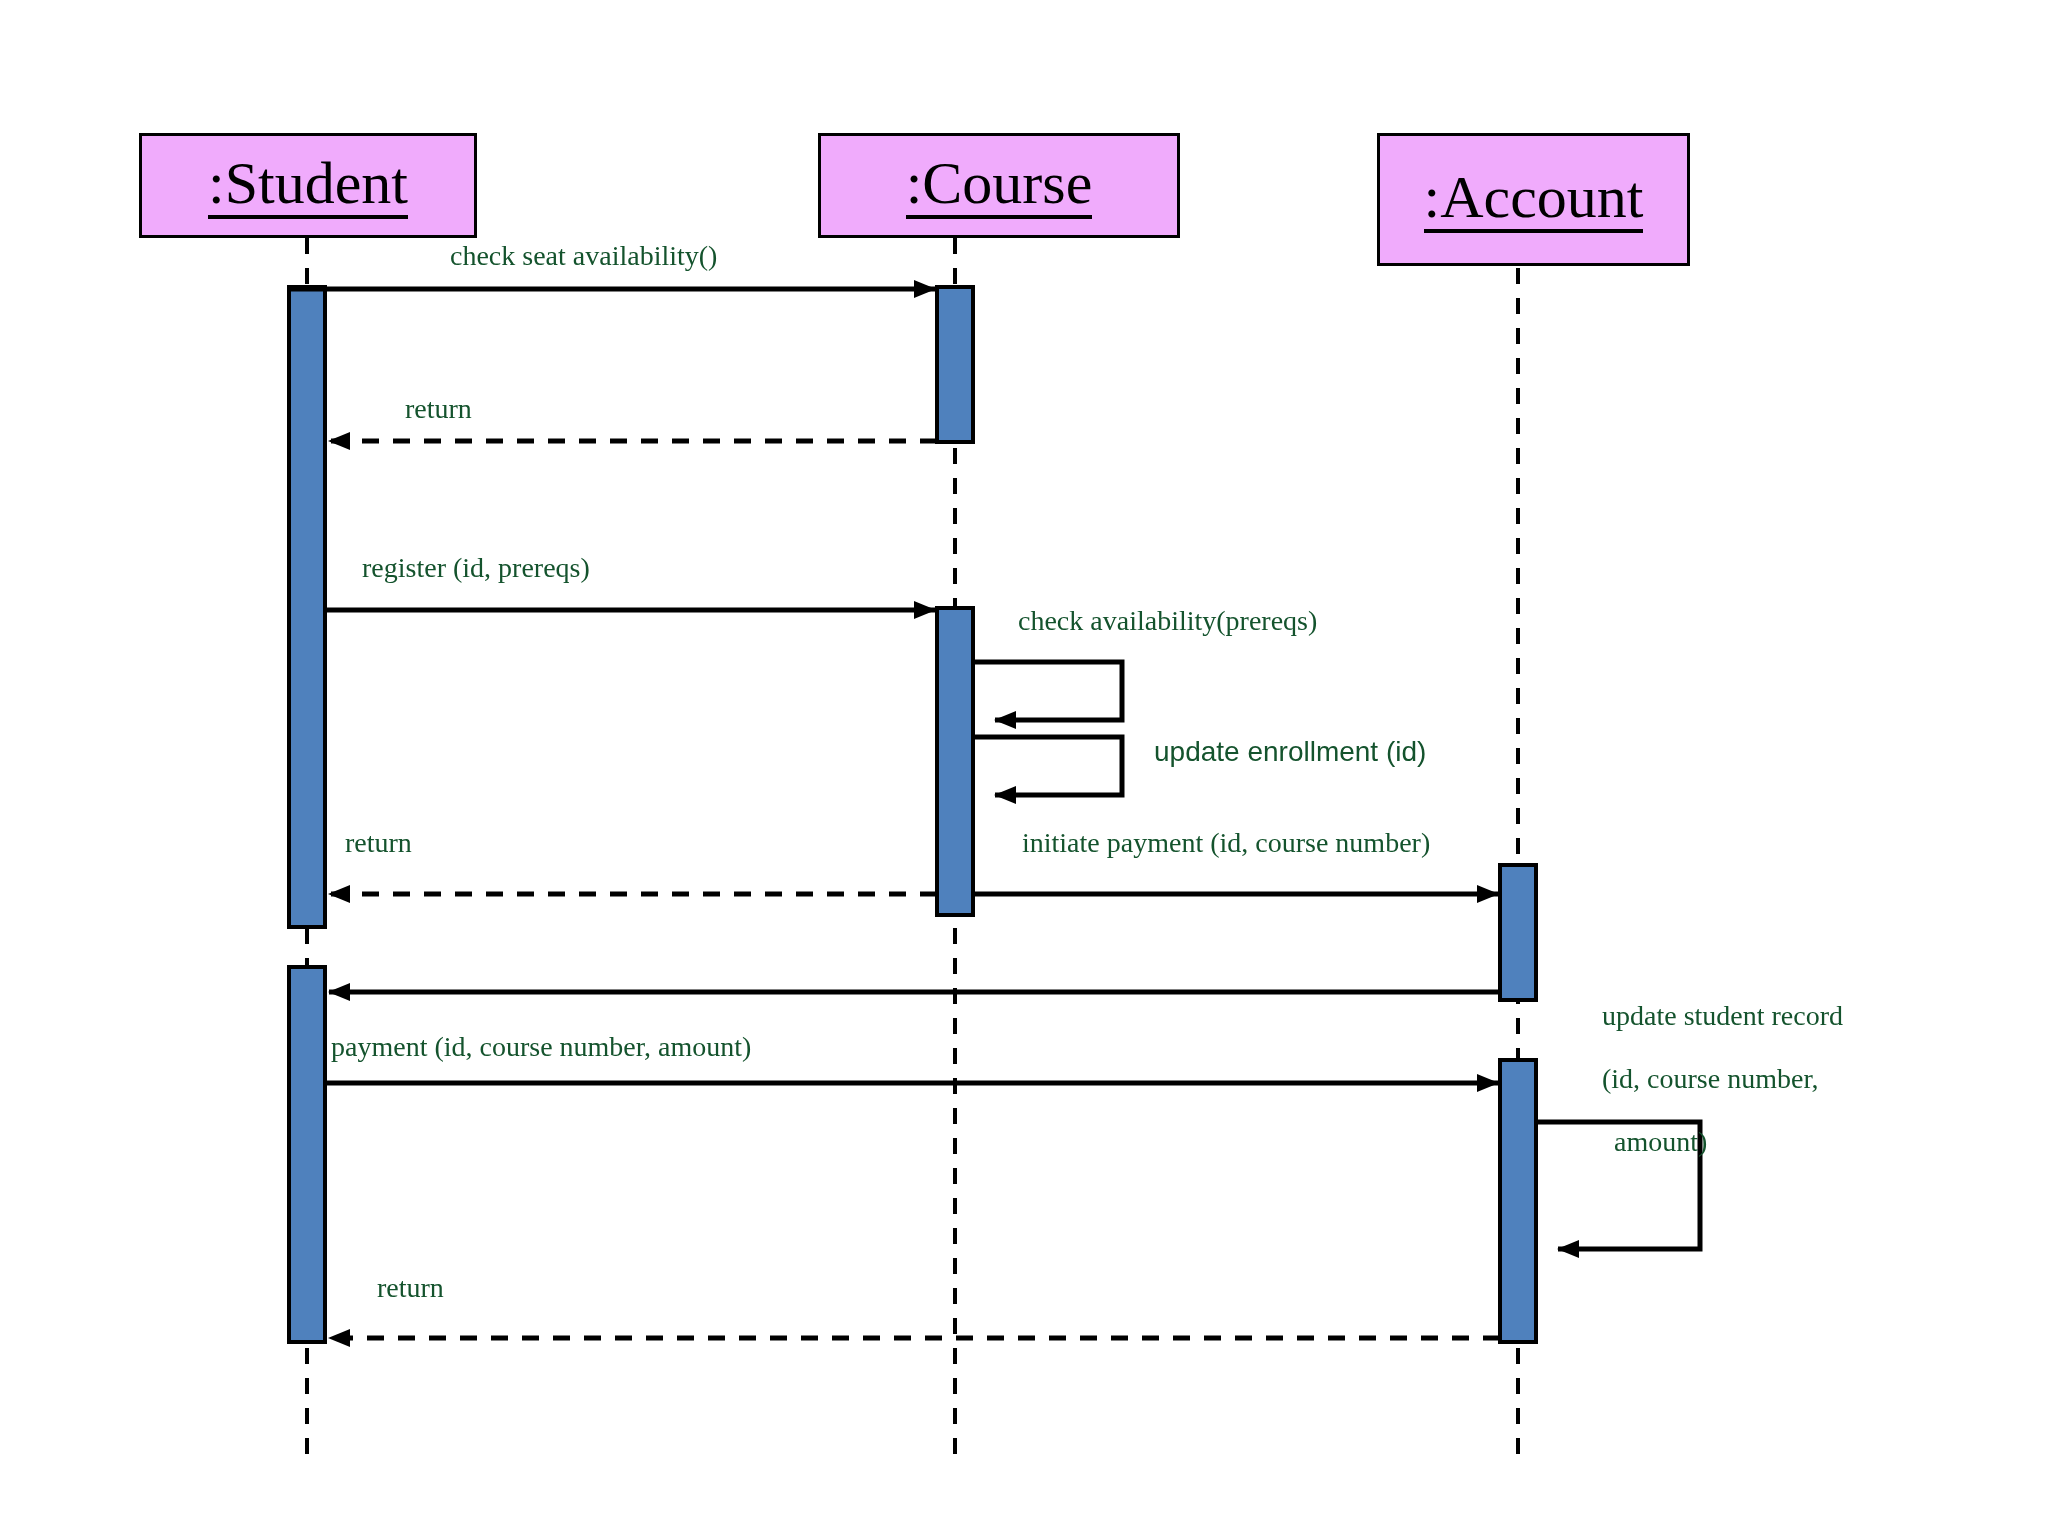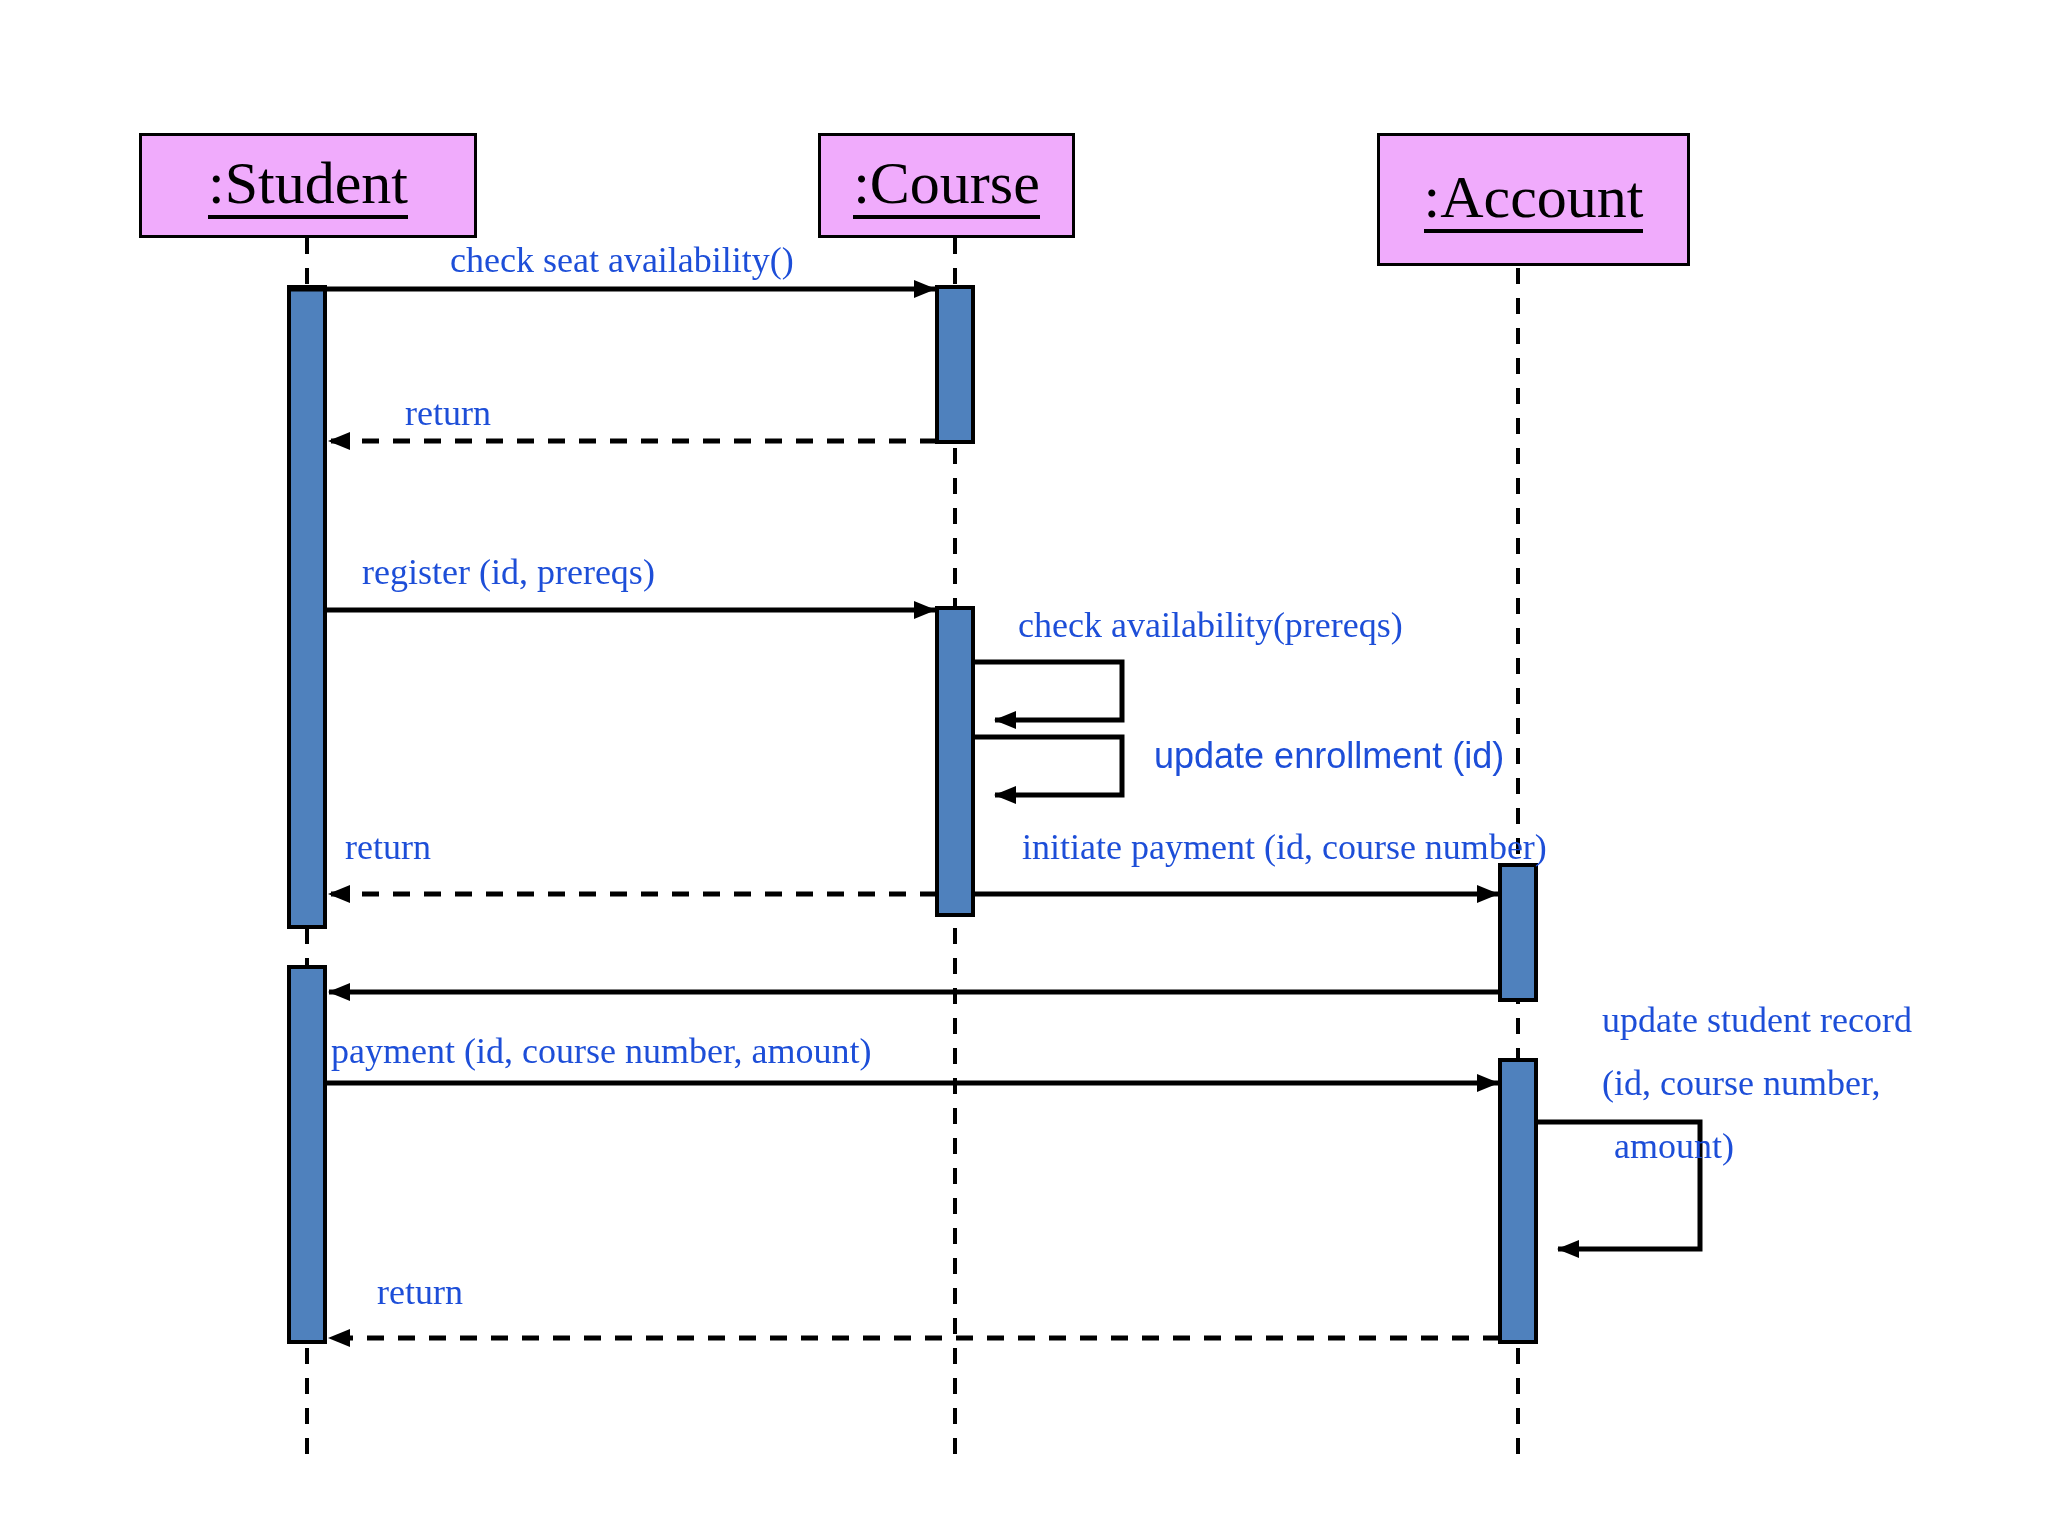--- a/index.html
+++ b/index.html
@@ -21,22 +21,22 @@
     color:#000;
     line-height:1;
     white-space:nowrap;
     border-bottom:4px solid #000;
     padding-bottom:2px;
   }
 
   .msg-label{
     position:absolute;
     font-family:"Liberation Serif","DejaVu Serif",serif;
-    font-size:36px;
-    color:#1d4ed8;
+    font-size:28px;
+    color:#14532d;
     white-space:nowrap;
     line-height:1.12;
   }
   .msg-label.sans{
     font-family:Liberation Sans, sans-serif;
   }
 </style>
 </head>
 <body>
 
@@ -94,21 +94,21 @@
 
     <path d="M1538,1122 L1700,1122 L1700,1249 L1558,1249" fill="none" stroke="#000" stroke-width="5" marker-end="url(#solidArrowL)"></path>
 
     <line x1="1500" y1="1338" x2="329" y2="1338" stroke="#000" stroke-width="5" stroke-dasharray="17,14" marker-end="url(#solidArrowL)"></line>
   </svg>
 
   <div class="lifeline-box" style="left:139px;top:133px;width:338px;height:105px;">
     <span class="lifeline-name">:Student</span>
   </div>
 
-  <div class="lifeline-box" style="left:818px;top:133px;width:257px;height:105px;">
+  <div class="lifeline-box" style="left:818px;top:133px;width:362px;height:105px;">
     <span class="lifeline-name">:Course</span>
   </div>
 
   <div class="lifeline-box" style="left:1377px;top:133px;width:313px;height:133px;">
     <span class="lifeline-name">:Account</span>
   </div>
 
   <div class="msg-label" style="left:450px;top:240px;">check seat availability()</div>
 
   <div class="msg-label" style="left:405px;top:393px;">return</div>

